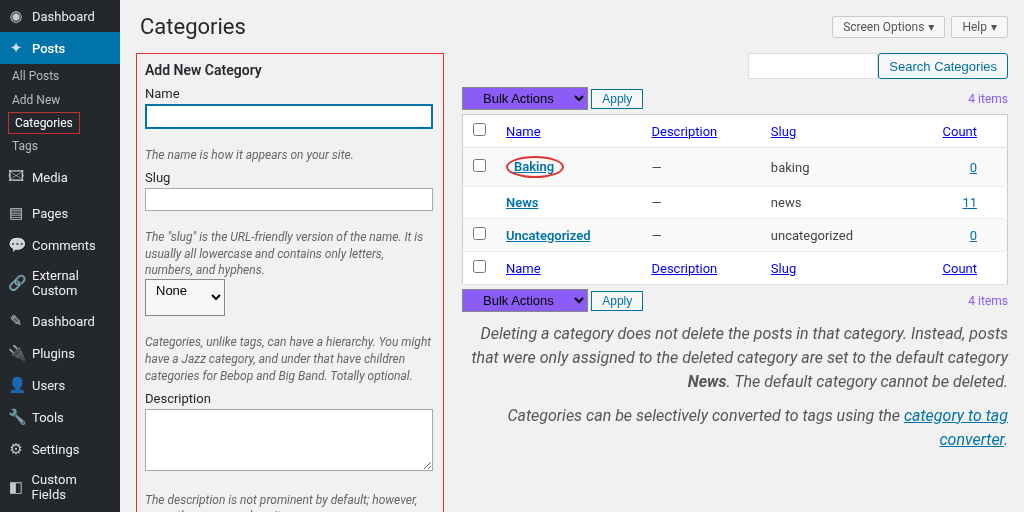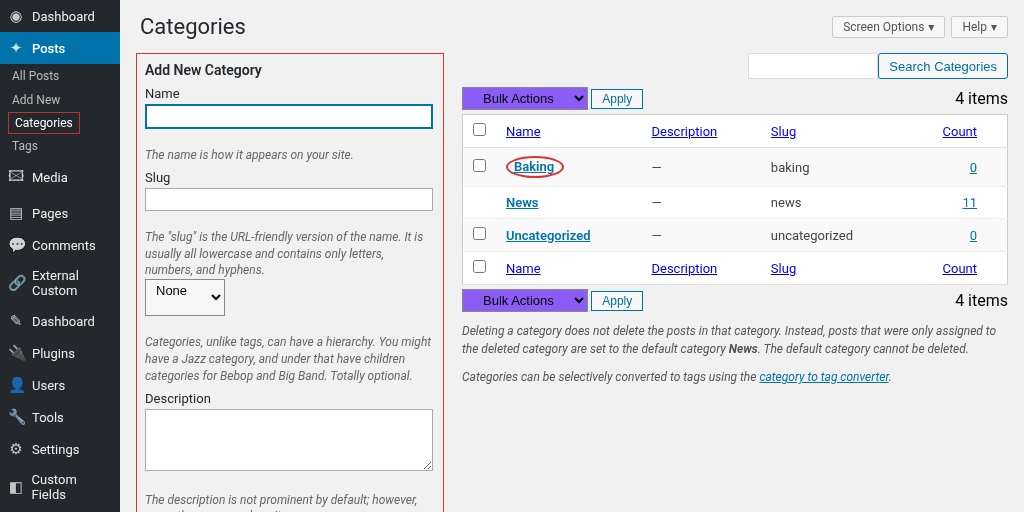--- a/index.html
+++ b/index.html
@@ -36,35 +36,35 @@
 .btn-primary.outline { outline: 1px solid #d33; outline-offset: 2px; }
 
 
 .right { flex: 1; }
 .searchrow { display: flex; justify-content: flex-end; margin-bottom: 8px; }
 .searchrow input { border: 1px solid #ddd; background: #fff; width: 130px; height: 26px; padding: 2px 6px; }
 .searchbtn { border: 1px solid #0071a1; color: #0071a1; background: #f7f7f7; padding: 3px 10px; border-radius: 3px; font-size: 13px; }
 .tablenav { display: flex; justify-content: space-between; align-items: center; margin: 4px 0; }
 .tablenav select { border: 1px solid #888; background: #8b5cf6; padding: 2px 16px; font-size: 13px; }
 .applybtn { border: 1px solid #0071a1; color: #0071a1; background: #f7f7f7; padding: 2px 10px; border-radius: 0; font-size: 12px; }
-.count { font-size: 16px; color: #000000; }
+.count { font-size: 12px; color: #8b5cf6; }
 
 table.cats { width: 100%; border-collapse: collapse; background: #fff; border: 1px solid #ccc; font-size: 13px; }
 table.cats th, table.cats td { text-align: left; padding: 8px 10px; }
 table.cats thead th, table.cats tfoot th { color: #0073aa; font-weight: 400; border-bottom: 1px solid #e1e1e1; }
 table.cats thead th.cb, table.cats tfoot th.cb { width: 24px; }
 table.cats tbody tr { border-bottom: 1px solid #eee; }
 table.cats tbody tr:nth-child(odd) { background: #f9f9f9; }
 table.cats tbody tr:nth-child(even) { background: #fff; }
 table.cats a.name { color: #0073aa; font-weight: 600; }
 table.cats td.num { text-align: right; padding-right: 30px; }
 table.cats td.num a { color: #0073aa; }
 .circle { border: 2px solid #d33; border-radius: 50%; padding: 1px 8px 2px 6px; display: inline-block; }
 
-.notes { font-size: 12px; font-style: italic; color: #555; line-height: 1.5; margin-top: 10px; }
+.notes { font-size: 16px; font-style: italic; color: #555; line-height: 1.5; margin-top: 10px; text-align: right; }
 .notes a { color: #0073aa; text-decoration: underline; }
 </style>
 </head>
 <body>
 
 <div class="wrap">
   <div class="sidebar" id="sidebar">
       <div class="item">
         <span class="icon">◉</span>
         <span>Dashboard</span>

